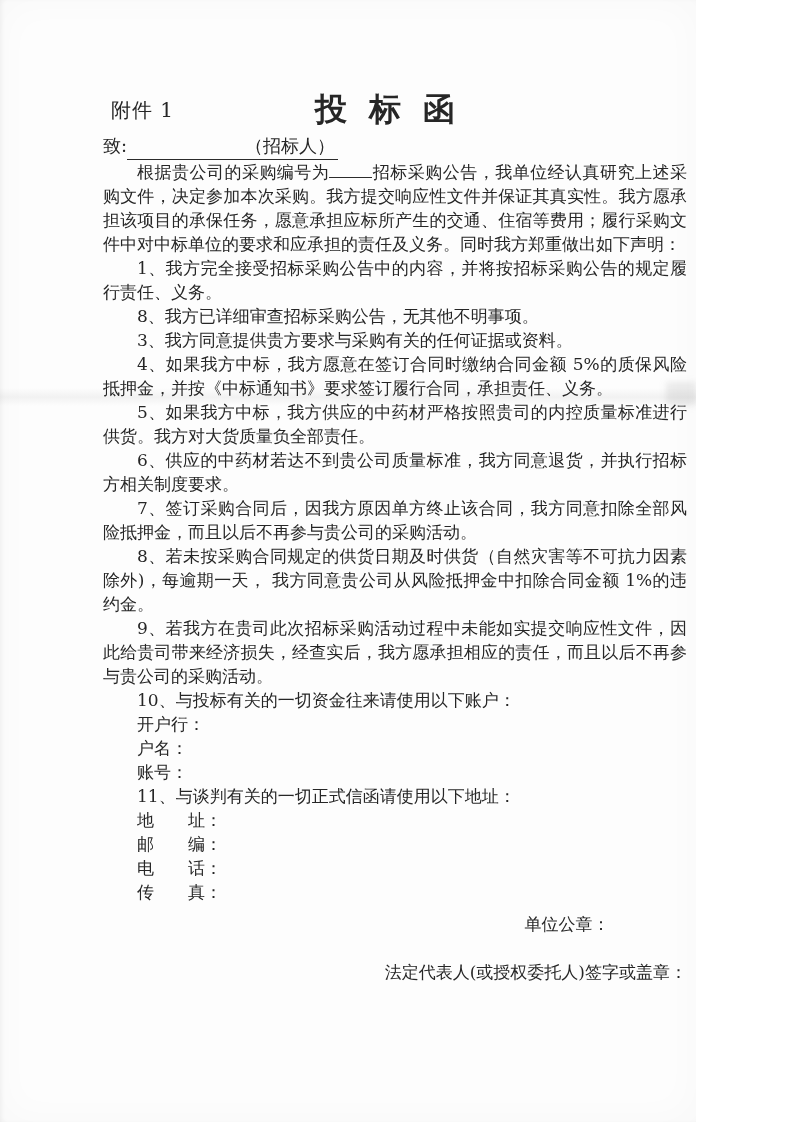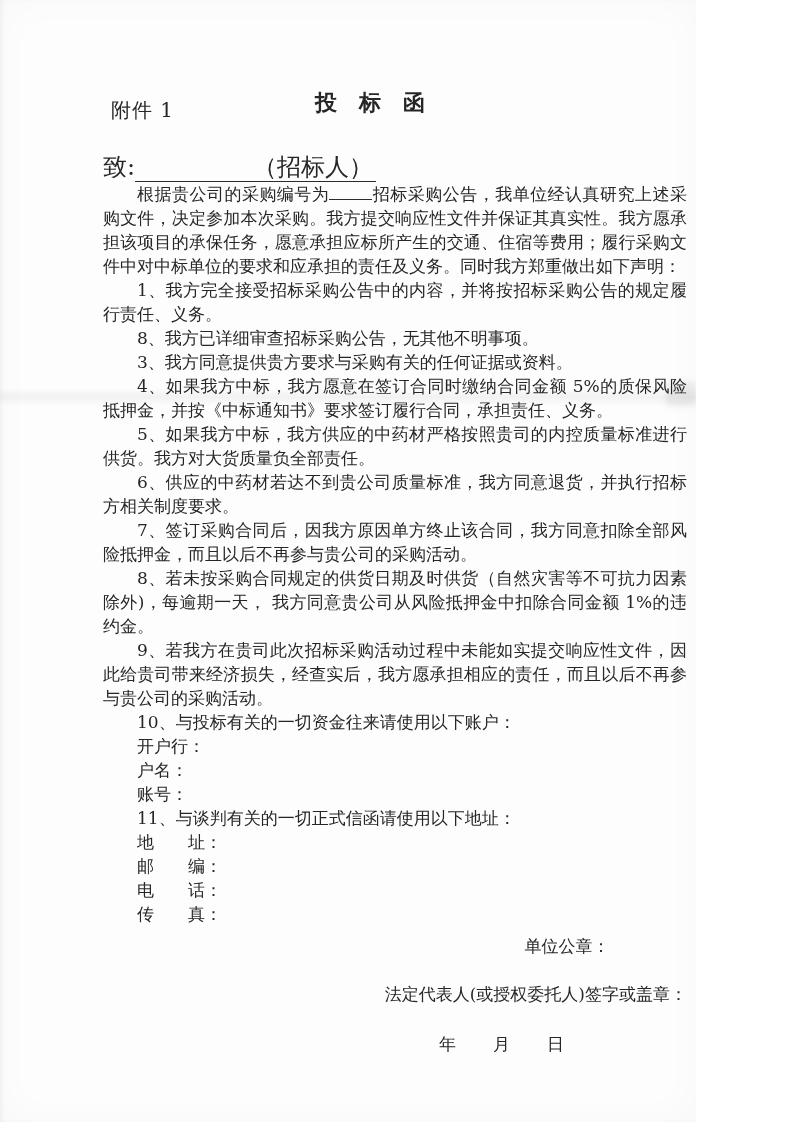--- a/index.html
+++ b/index.html
@@ -31,25 +31,24 @@
   .content{
     position:absolute;left:103px;top:88px;width:584px;
   }
   .header-row{position:relative;height:44px;}
   .attachment{
     position:absolute;left:8px;top:9px;
     font-size:20px;letter-spacing:1px;white-space:nowrap;
   }
   .title{
     position:absolute;left:212px;top:0;
-    font-size:22px;font-weight:bold;letter-spacing:22px;white-space:nowrap;text-align:center;
+    font-size:32px;font-weight:bold;letter-spacing:22px;white-space:nowrap;text-align:center;
   }
   .salutation{
-    margin-top:22px;
-    font-size:24px;line-height:27px;white-space:nowrap;
+    font-size:18px;line-height:27px;white-space:nowrap;
   }
   .sal-underline{
     display:inline-block;
     border-bottom:1.5px solid #2b2b2b;
     padding-right:3px;
     vertical-align:baseline;
   }
   .sal-blank{display:inline-block;width:118px;}
   .para{
     margin:0;
@@ -100,16 +99,15 @@
     <p class="para">账号：</p>
 
     <p class="para">11、与谈判有关的一切正式信函请使用以下地址：</p>
     <p class="para">地　　址：</p>
     <p class="para">邮　　编：</p>
     <p class="para">电　　话：</p>
     <p class="para">传　　真：</p>
 
     <p class="para seal">单位公章：</p>
     <p class="para rep">法定代表人(或授权委托人)签字或盖章：</p>
-    <p class="para date">年　月　日</p>
 
   </div>
 </div>
 
 </body></html>

